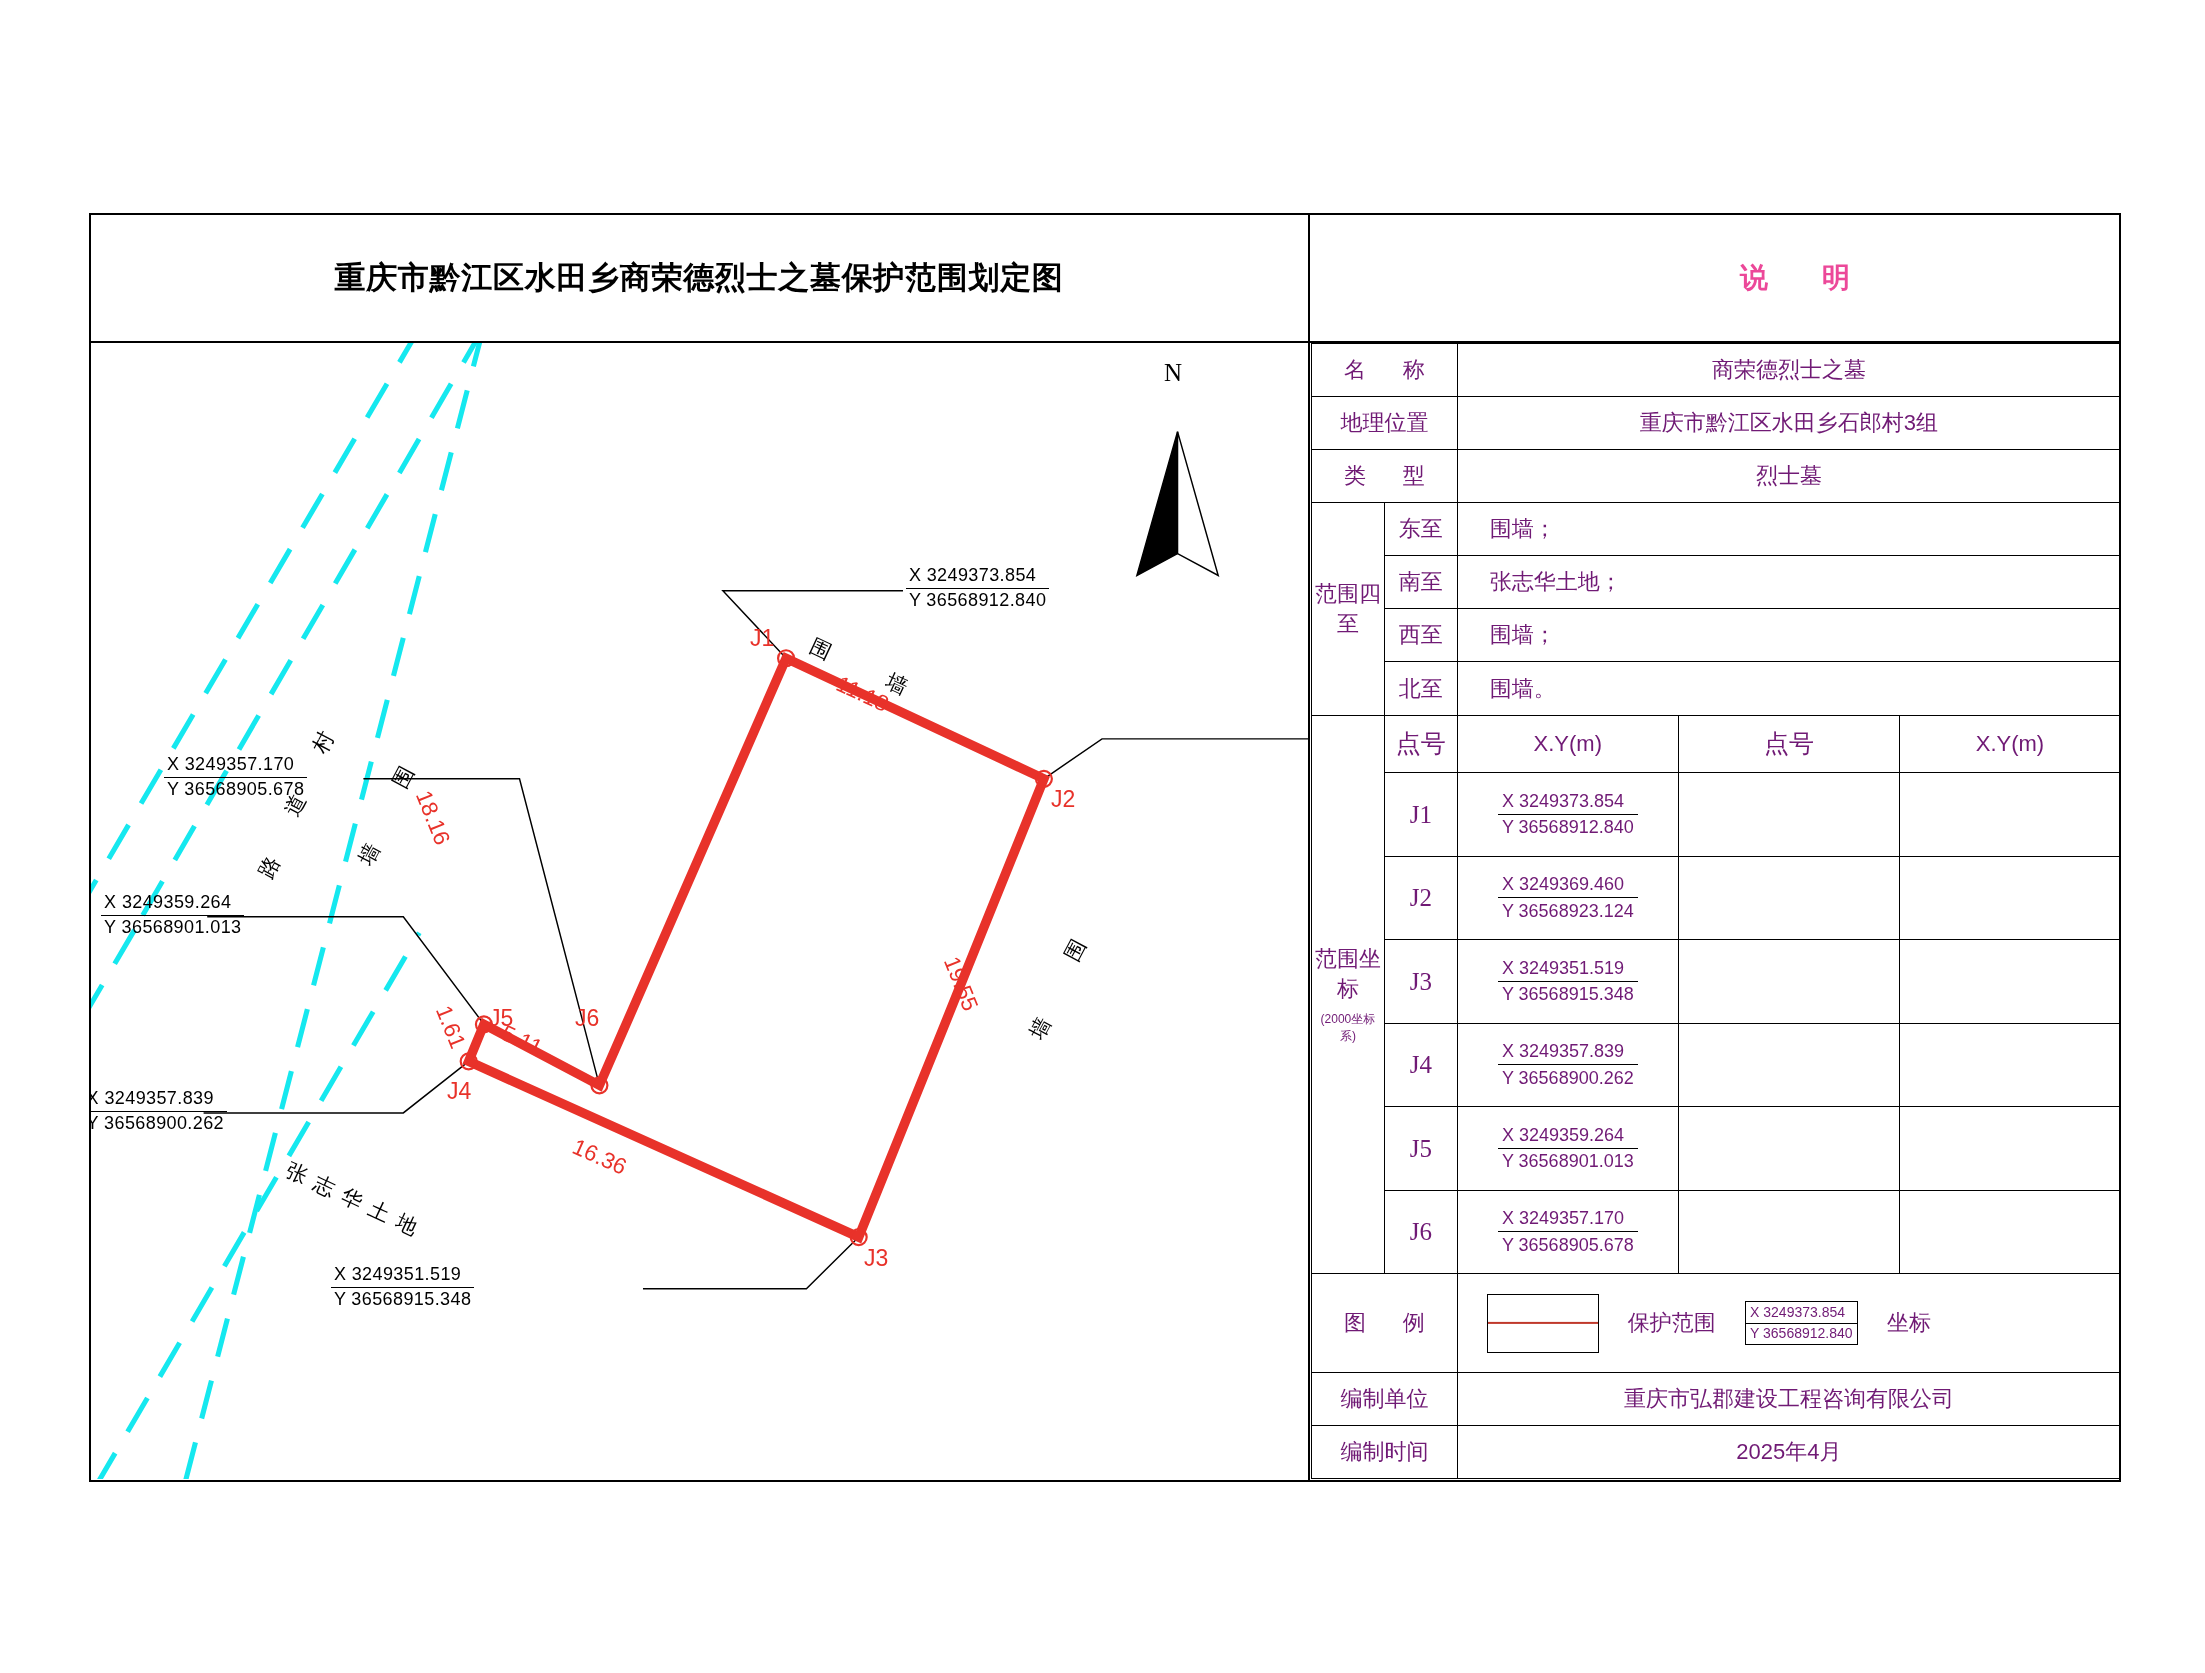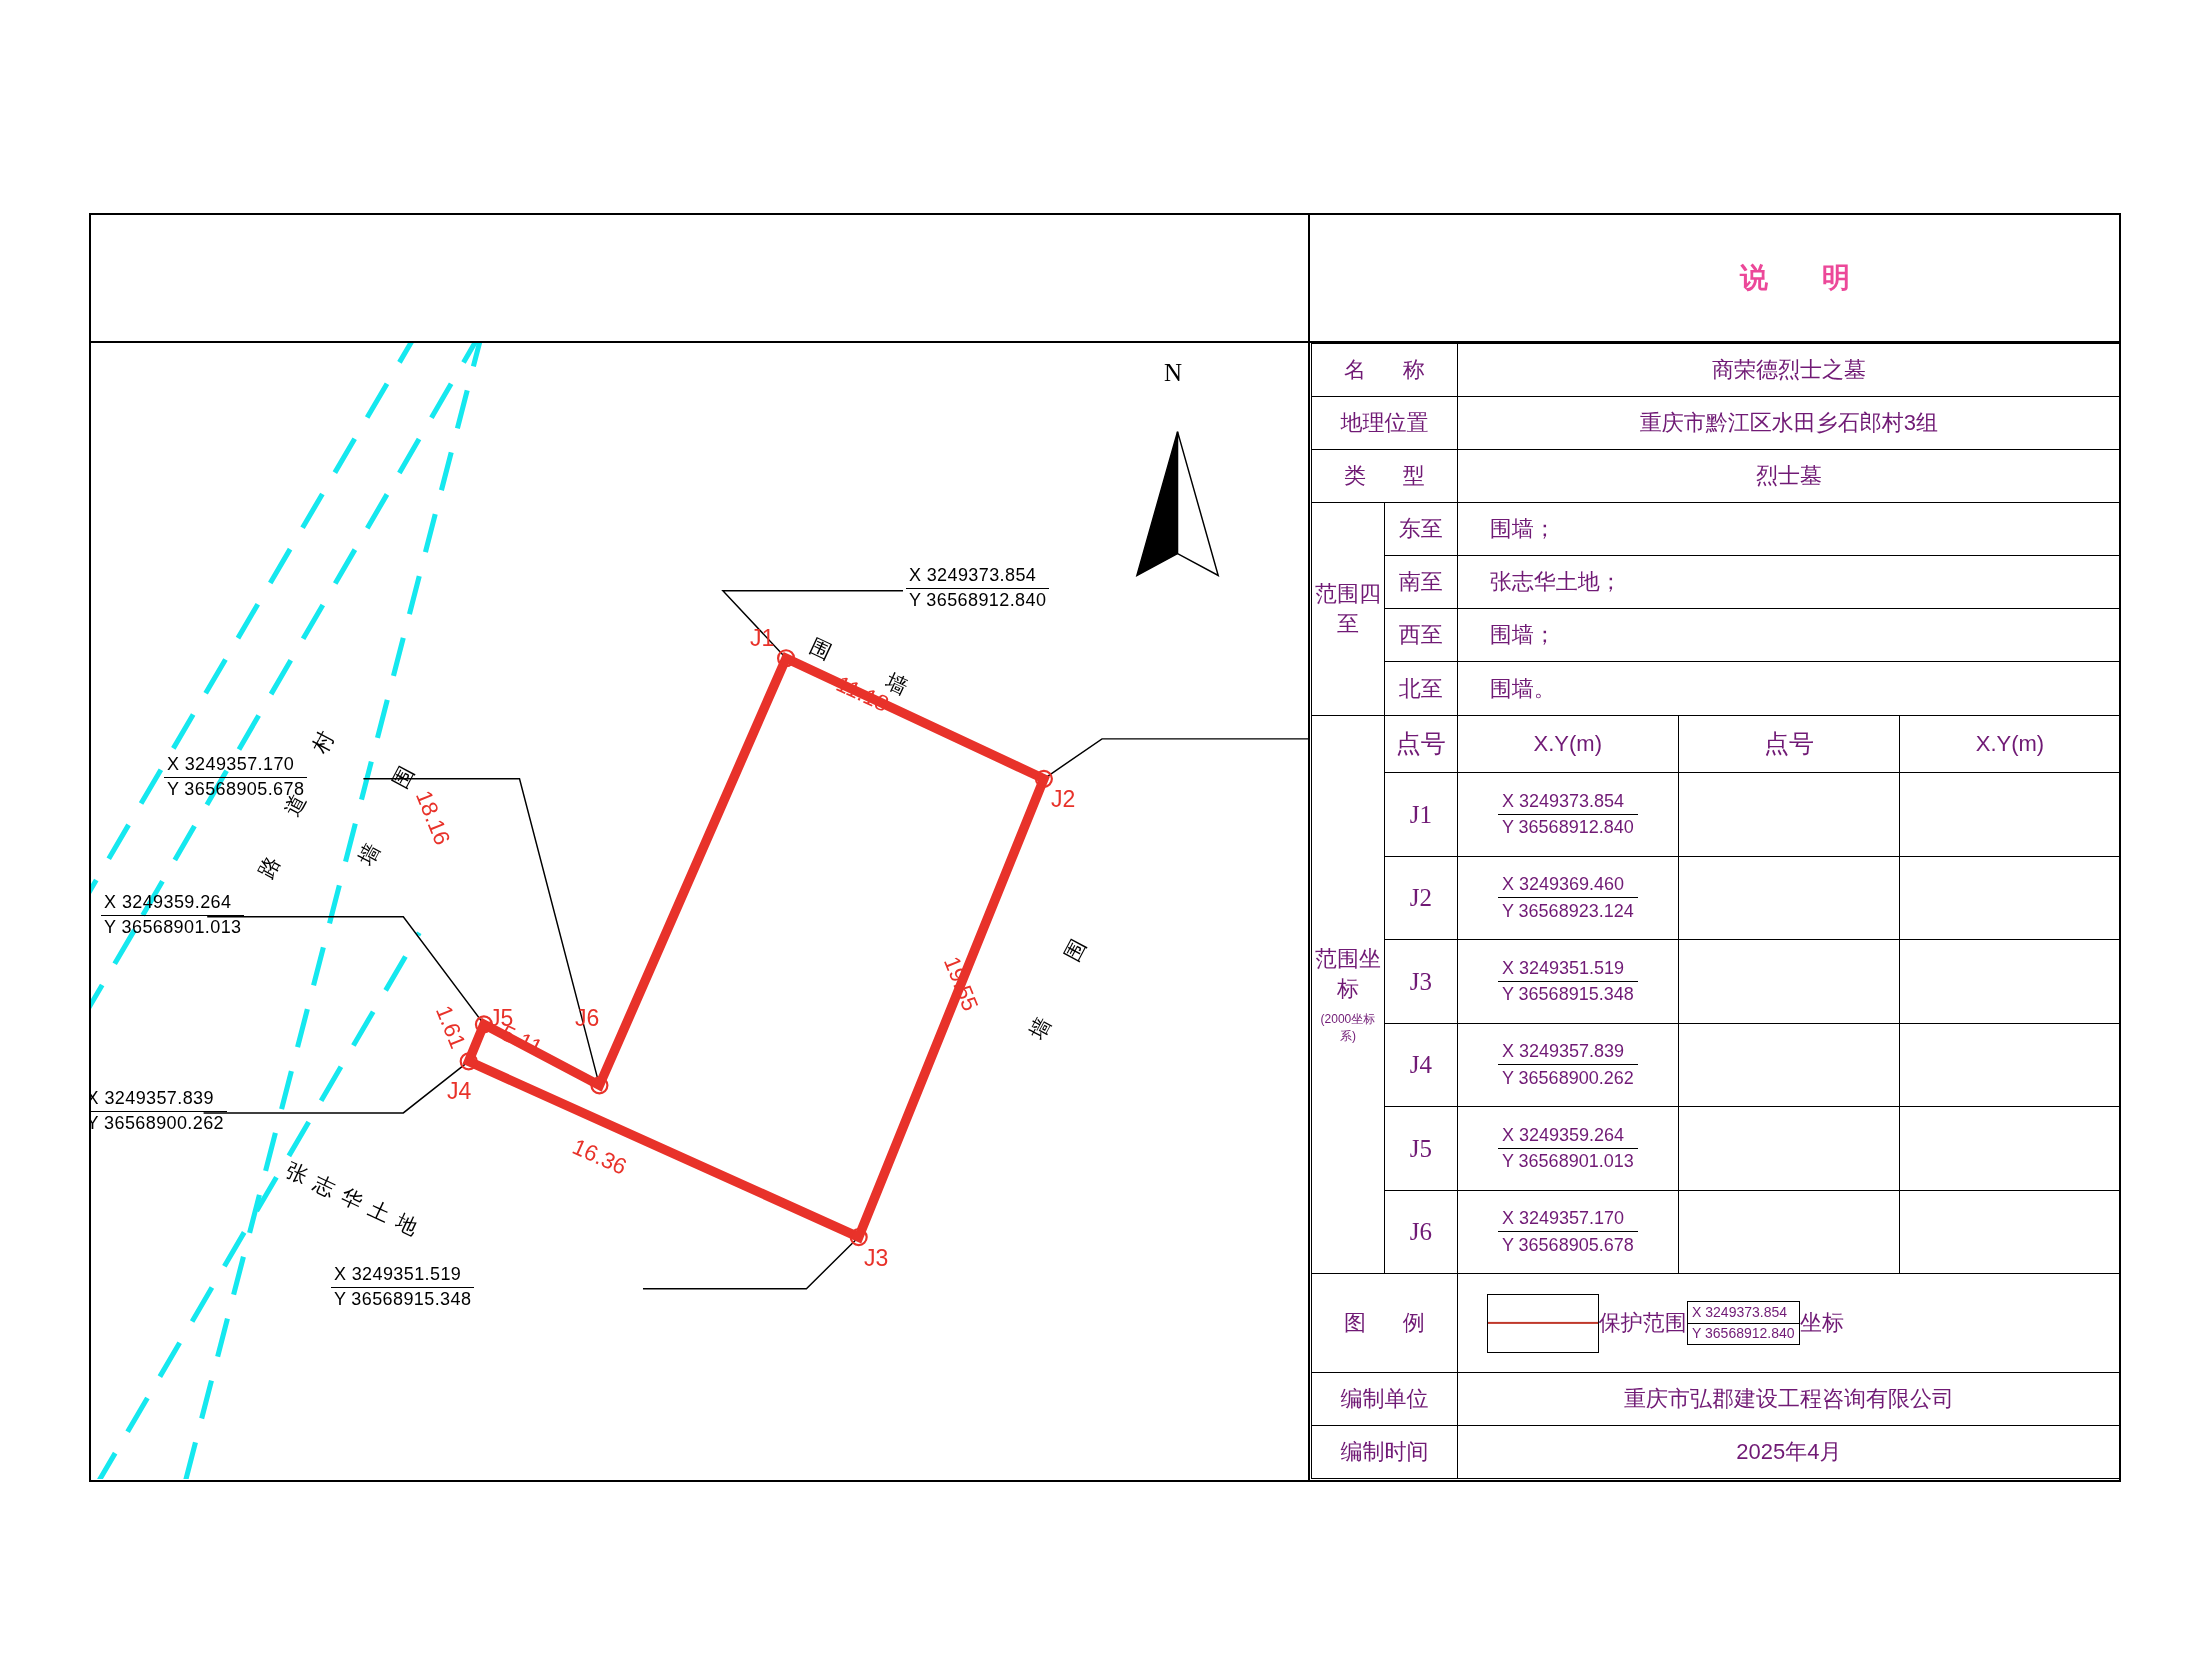--- a/index.html
+++ b/index.html
@@ -68,33 +68,34 @@
   
   .fcoord{display:inline-block;text-align:left;font-size:18px;line-height:1.25;}
   .fcoord .a{display:block;border-bottom:1.5px solid #000;padding:0 4.4px 1.5px 4.4px;white-space:nowrap;}
   .fcoord .b{display:block;padding:1.5px 4.4px 0 4.4px;white-space:nowrap;}
 
   td.ptnum{width:87px;font-size:25px;font-family:"Liberation Serif","DejaVu Serif",serif;}
   td.ptcoord{width:245px;}
   td.empty{}
 
   
-  .legendwrap{display:flex;align-items:center;justify-content:flex-start;padding-left:26px;}
+  .legendwrap{display:flex;align-items:center;justify-content:flex-start;padding-left:26px;gap:29px;}
   .swatch{width:110px;height:57px;border:1.5px solid #000;position:relative;background:#fff;flex:none;}
   .swatch .redline{position:absolute;left:0;right:0;top:50%;height:2.2px;background:#c0392b;transform:translateY(-50%);}
   .legtext{font-size:22px;white-space:nowrap;}
   .coordsym{display:inline-block;border:1.5px solid #000;font-size:14px;line-height:1.35;text-align:left;}
   .coordsym .a{display:block;border-bottom:1.5px solid #000;padding:0.7px 4.4px;white-space:nowrap;}
   .coordsym .b{display:block;padding:0.7px 4.4px;white-space:nowrap;}
 </style>
 </head>
 <body>
 
 <div class="sheet">
 
+  <div class="map-title">重庆市黔江区水田乡商荣德烈士之墓保护范围划定图</div>
   <div class="info-title">说　明</div>
 
   <div class="frame"></div>
   <div class="vsplit"></div>
   <div class="title-rule"></div>
 
   <div class="map">
 
     <svg width="1218" height="1136" viewBox="0 0 1677 1564">
 

